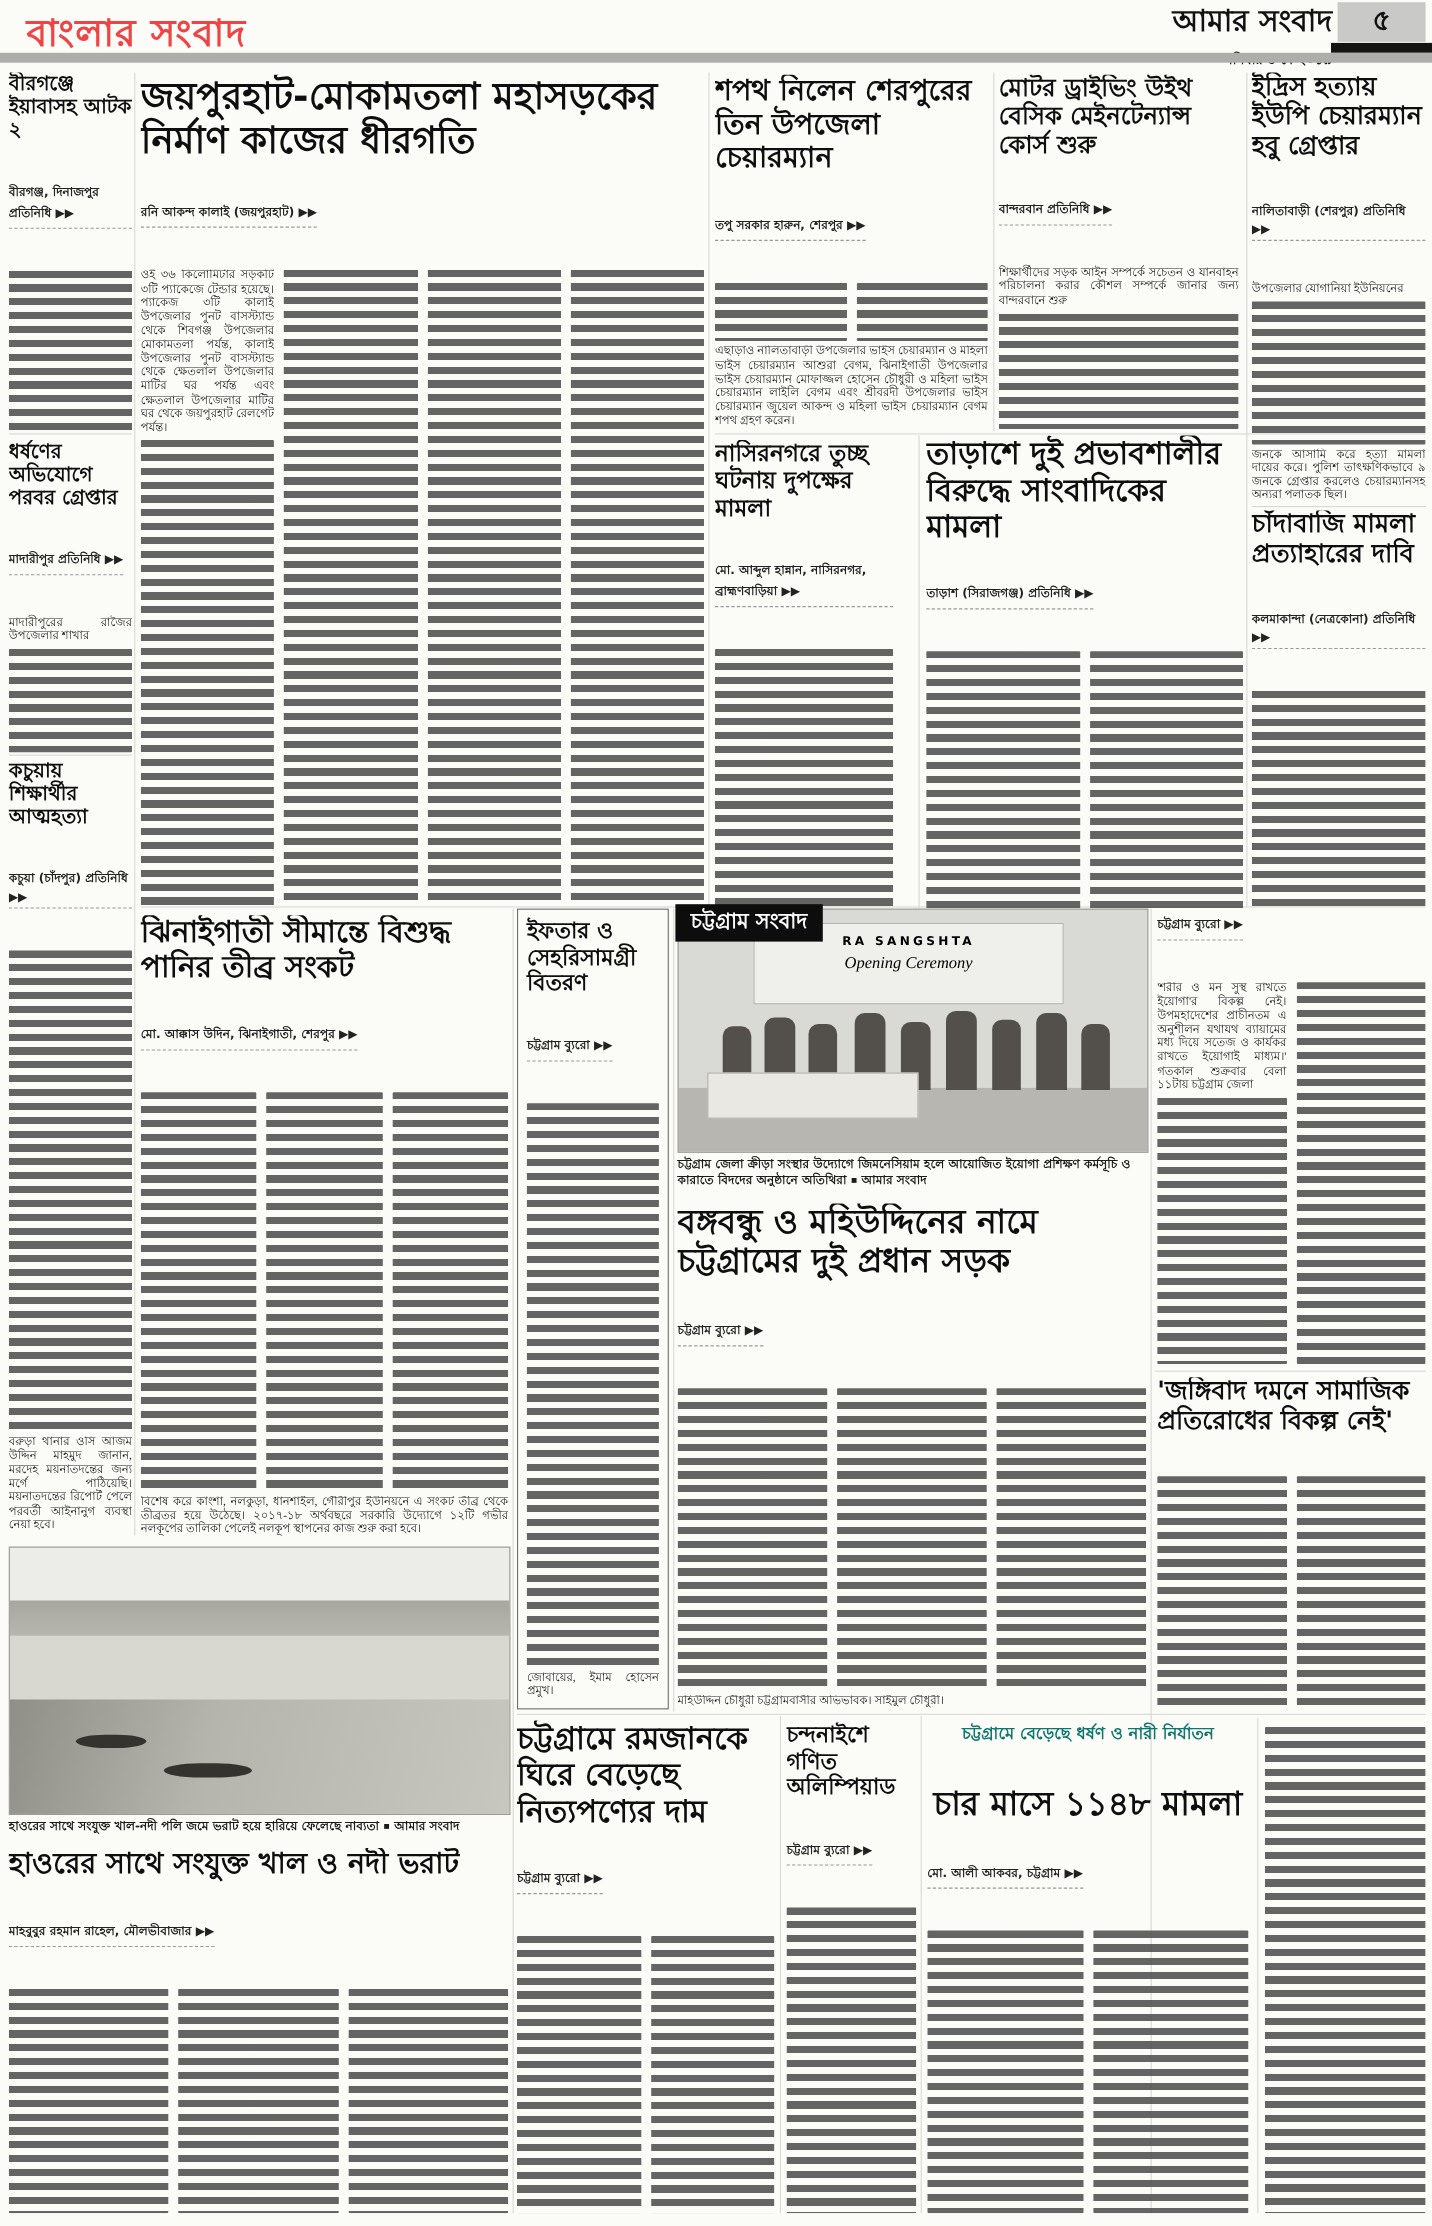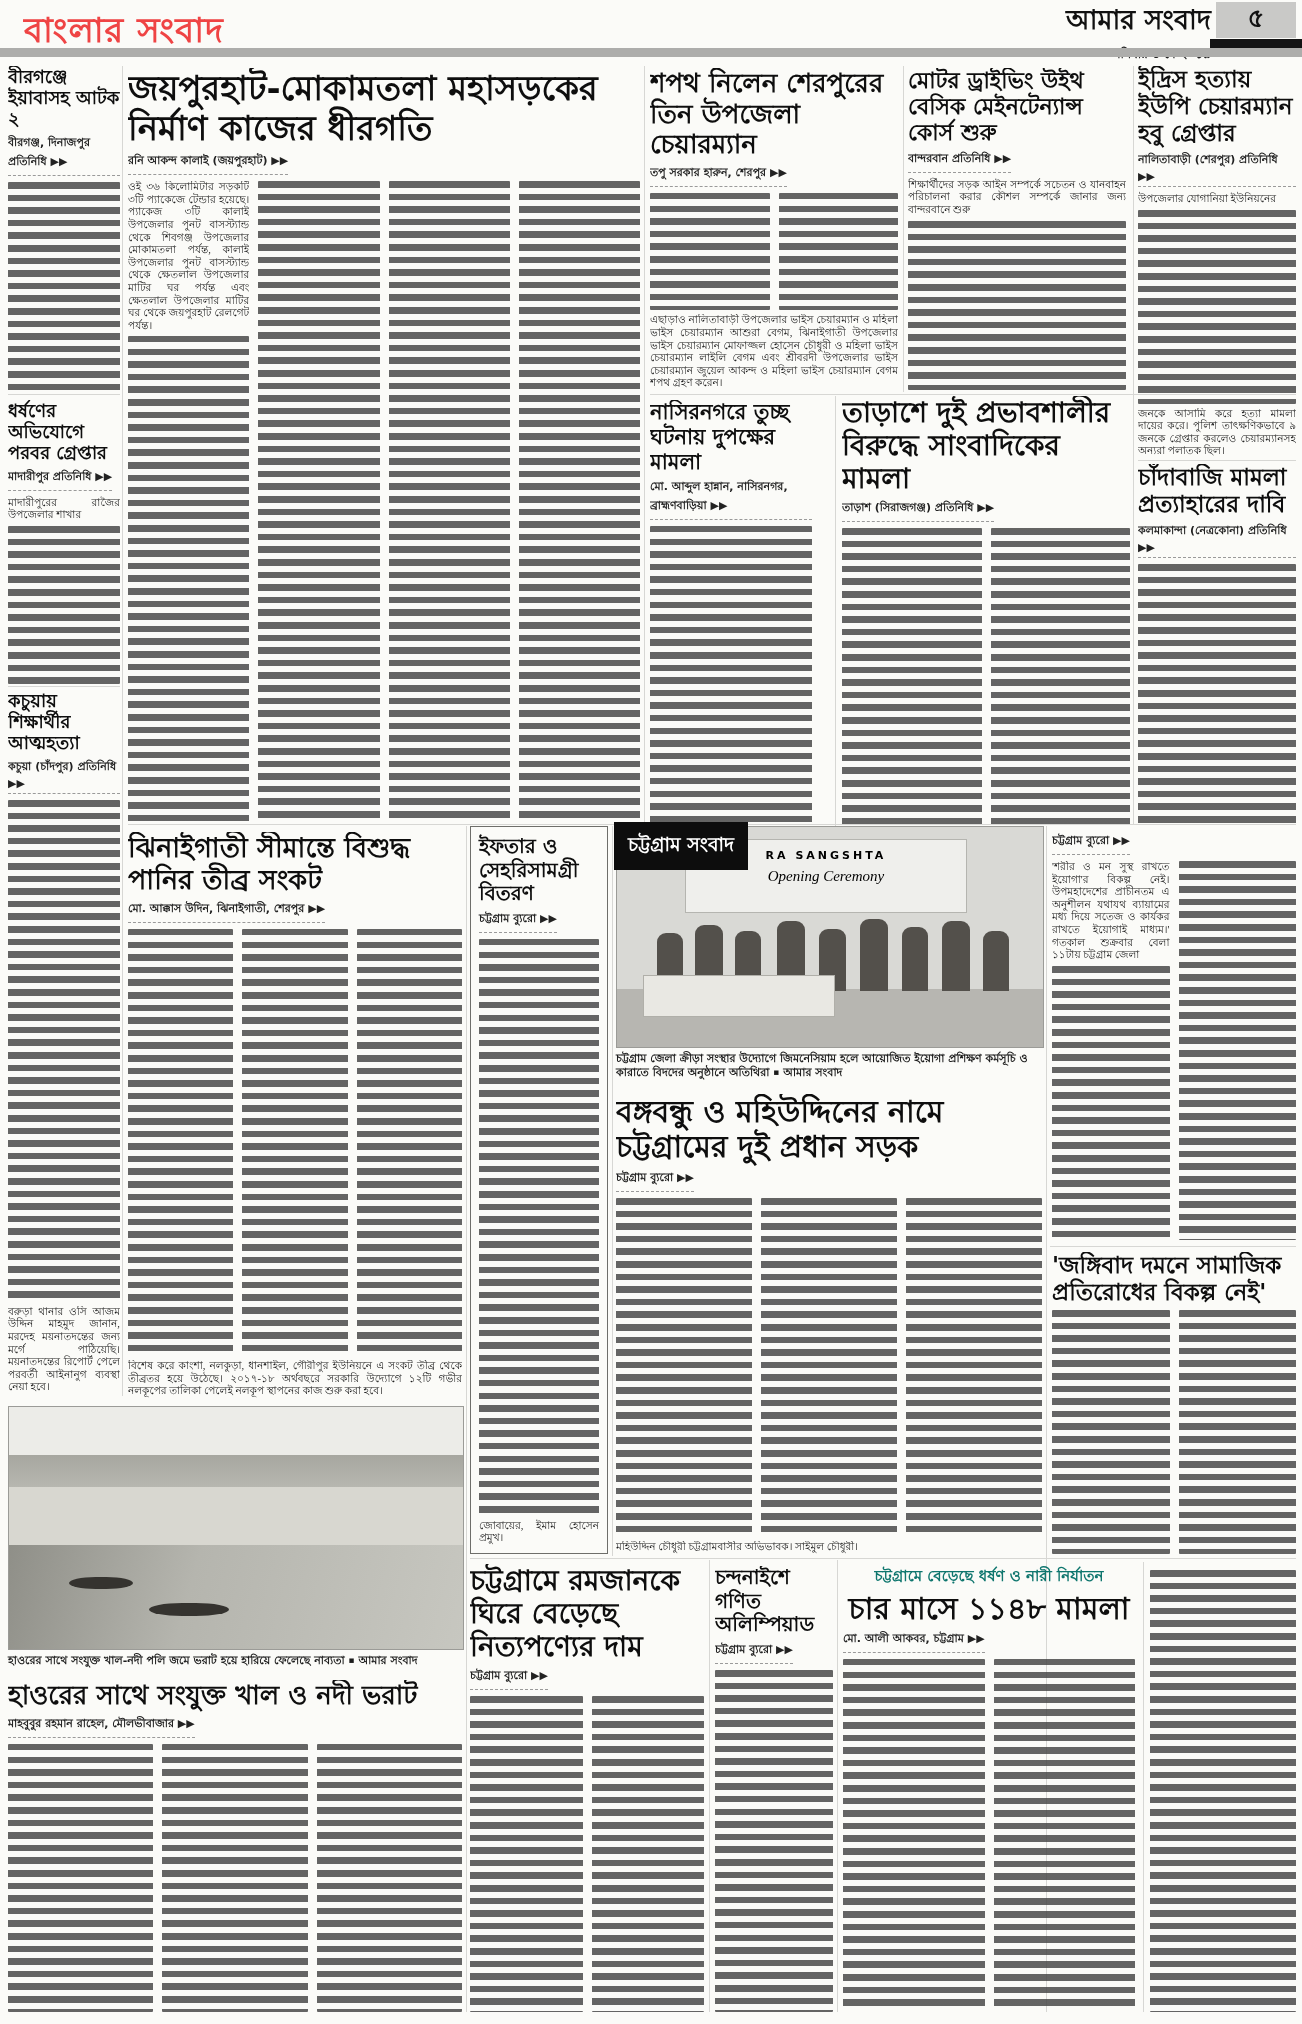--- a/index.html
+++ b/index.html
@@ -11,21 +11,21 @@
   .masthead-right{position:absolute;left:1005px;top:6px;width:206px;text-align:right;
         font-family:"DejaVu Sans","Liberation Sans",sans-serif;}
   .masthead-right .brand{font-size:27px;font-weight:800;color:#111;line-height:1;}
   .masthead-right .date{font-size:12px;font-weight:700;color:#222;margin-top:12px;}
   .pagenum-box{position:absolute;left:1216px;top:2px;width:80px;height:36px;background:#c9c9c7;
         display:flex;align-items:center;justify-content:center;font-size:26px;font-weight:800;color:#111;
         font-family:"DejaVu Sans","Liberation Sans",sans-serif;}
   .pagenum-bar{position:absolute;left:1210px;top:39px;width:92px;height:9px;background:#141414;}
   .grey-bar{position:absolute;left:0;top:48px;width:1302px;height:9px;background:#adadab;}
   
-  .art{position:absolute;display:flex;flex-direction:column;overflow:hidden;}
+  .art{position:absolute;display:flex;flex-direction:column;overflow:hidden;gap:32px;}
   .hl{margin:0 0 4px 0;font-weight:800;color:#0e0e0e;line-height:1.18;
       font-family:"DejaVu Sans","Liberation Sans",sans-serif;}
   .kicker{font-size:15px;font-weight:800;text-align:center;color:#0f766e;margin:0 0 2px 0;
       font-family:"DejaVu Sans","Liberation Sans",sans-serif;}
   .byline{font-size:11px;font-weight:700;color:#222;padding-bottom:3px;margin-bottom:6px;
       border-bottom:1px dashed #9a9a9a;align-self:flex-start;
       font-family:"DejaVu Sans","Liberation Sans",sans-serif;}
   .body{flex:1 1 auto;min-height:0;display:flex;flex-direction:column;}
   .cols{flex:1 1 auto;min-height:0;display:flex;gap:9px;justify-content:center;}
   .col{flex:1 1 0;display:flex;flex-direction:column;min-height:0;}
@@ -263,21 +263,21 @@
     <div class="body">
       <div class="cols">
           <div class="col">
             <div class="fill"></div>
           </div>
         </div>
       <p class="tail">জোবায়ের, ইমাম হোসেন প্রমুখ।</p>
     </div>
   </div>
 
-  <div class="section-box" style="left:614px;top:822px;width:134px;height:48px">চট্টগ্রাম সংবাদ</div>
+  <div class="section-box" style="left:614px;top:822px;width:134px;height:34px">চট্টগ্রাম সংবাদ</div>
 
   <div class="photo" style="left:616px;top:826px;width:426px;height:220px">
     <div class="cer-floor"></div>
     <div class="cer-banner">
       <div class="b1">RA SANGSHTA</div>
       <div class="b2">Opening Ceremony</div>
     </div>
     <div class="person" style="left:40px;bottom:56px;width:26px;height:58px"></div>
     <div class="person" style="left:78px;bottom:56px;width:28px;height:66px"></div>
     <div class="person" style="left:118px;bottom:56px;width:26px;height:60px"></div>

